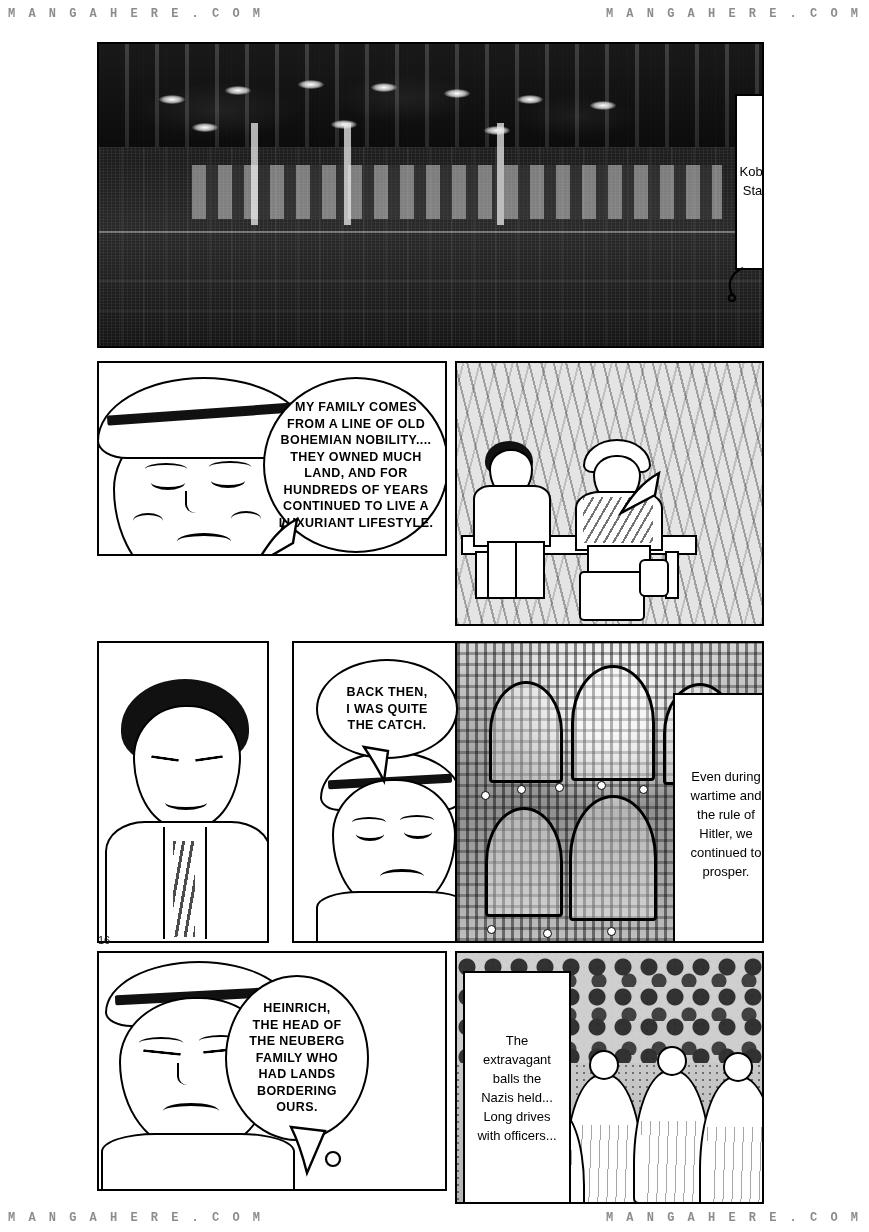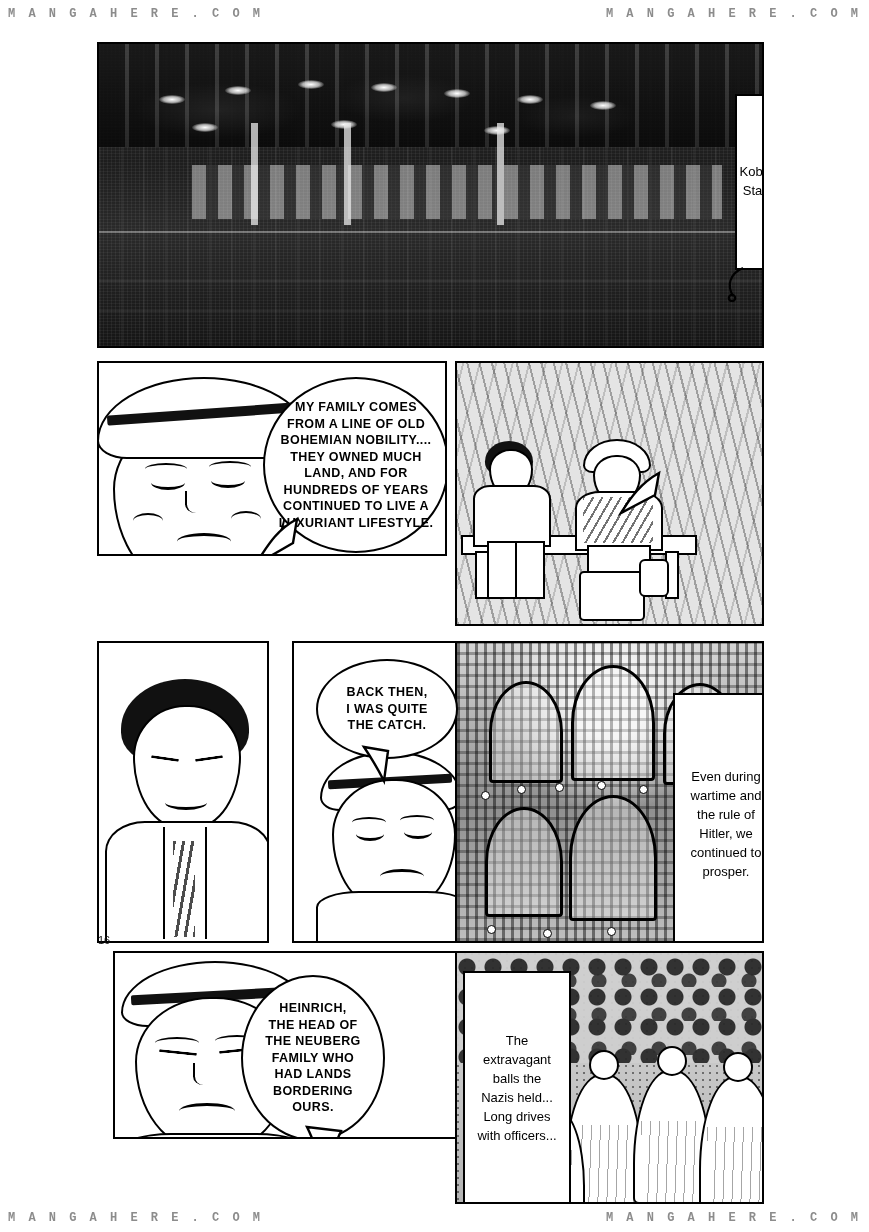--- a/index.html
+++ b/index.html
@@ -445,21 +445,21 @@
     <div class="boxcap" style="left:216px; top:38px; width:102px; height:260px;margin-top:12px;">
       <span class="txt">Even during
 wartime and
 the rule of
 Hitler, we
 continued to
 prosper.</span>
     </div>
   </div>
 
-  <div class="panel" style="left:97px; top:923px; width:350px; height:188px;margin-left:16px;">
+  <div class="panel" style="left:97px; top:923px; width:350px; height:240px;">
     <div class="face-wrap">
       <div class="hat" style="left:6px; top:8px; width:184px; height:62px;"></div>
       <div class="hat-band" style="left:16px; top:38px; width:164px; height:10px; transform:rotate(-3deg);"></div>
       <div class="face" style="left:20px; top:44px; width:152px; height:150px;"></div>
       <div class="eye-line" style="left:44px; top:98px; width:38px; transform:rotate(6deg);"></div>
       <div class="eye-line" style="left:104px; top:96px; width:38px; transform:rotate(-6deg);"></div>
       <div class="wrinkle" style="left:40px; top:84px; width:44px; height:10px;"></div>
       <div class="wrinkle" style="left:100px; top:82px; width:44px; height:10px;"></div>
       <div class="wrinkle" style="left:78px; top:110px; width:24px; height:22px; border-left:2px solid #000; border-top:none; border-radius:0 0 0 40%;"></div>
       <div class="mouth" style="left:64px; top:150px; width:56px; height:13px;"></div>

